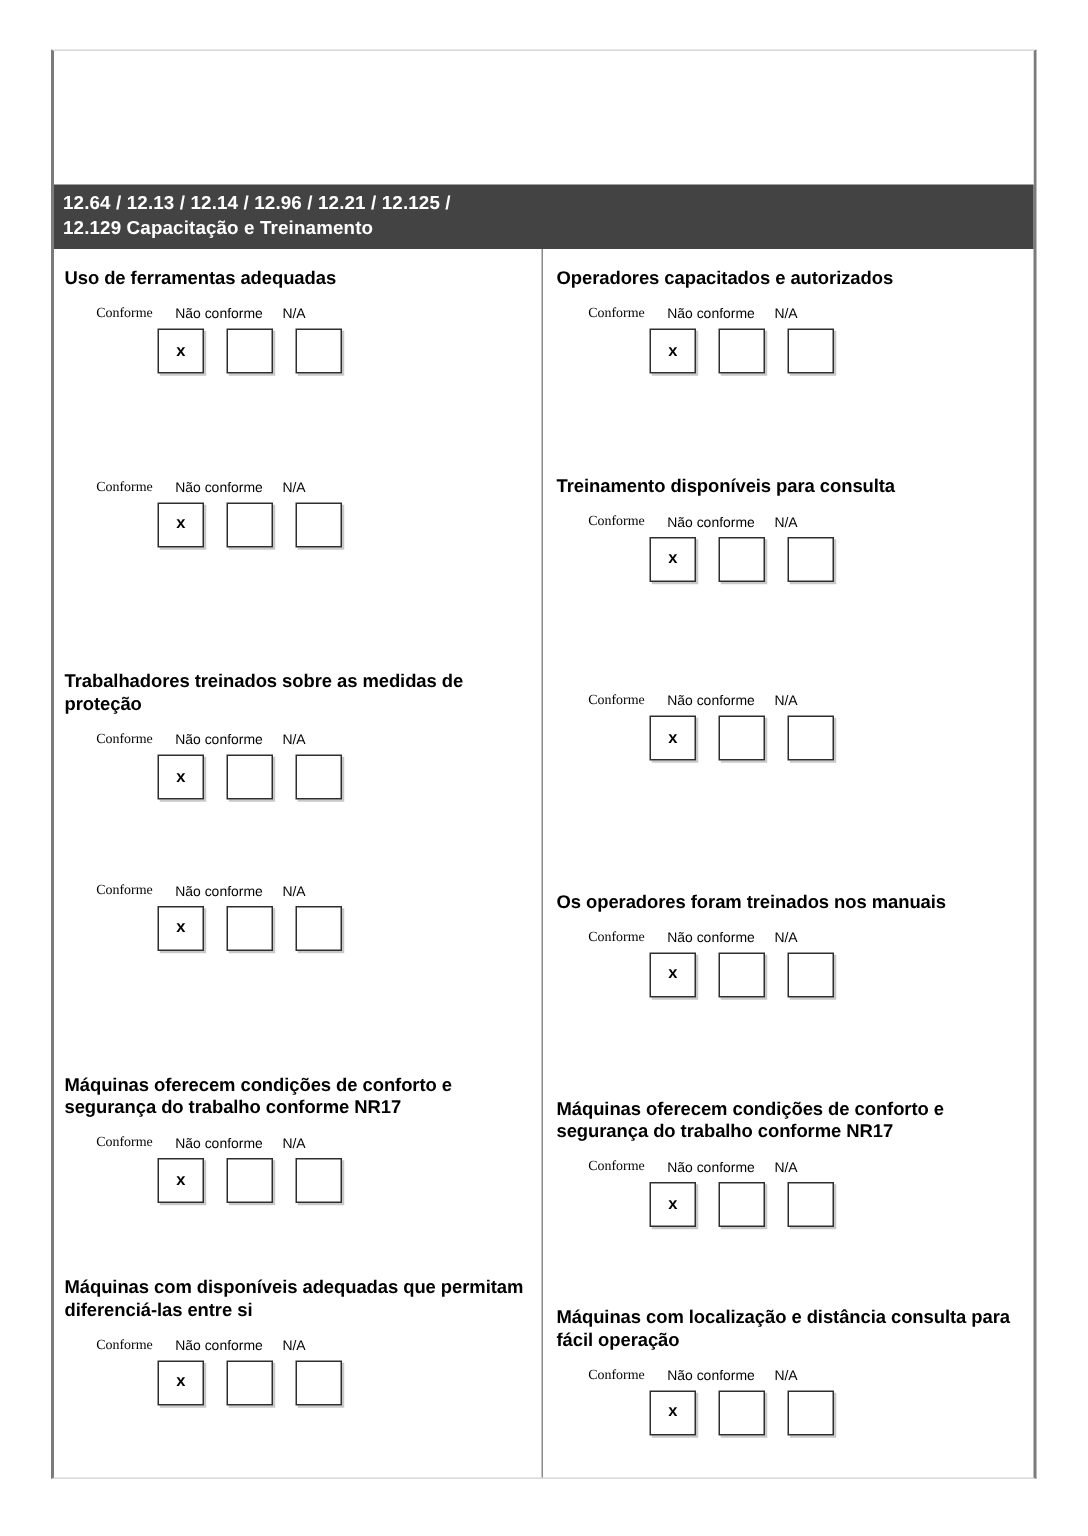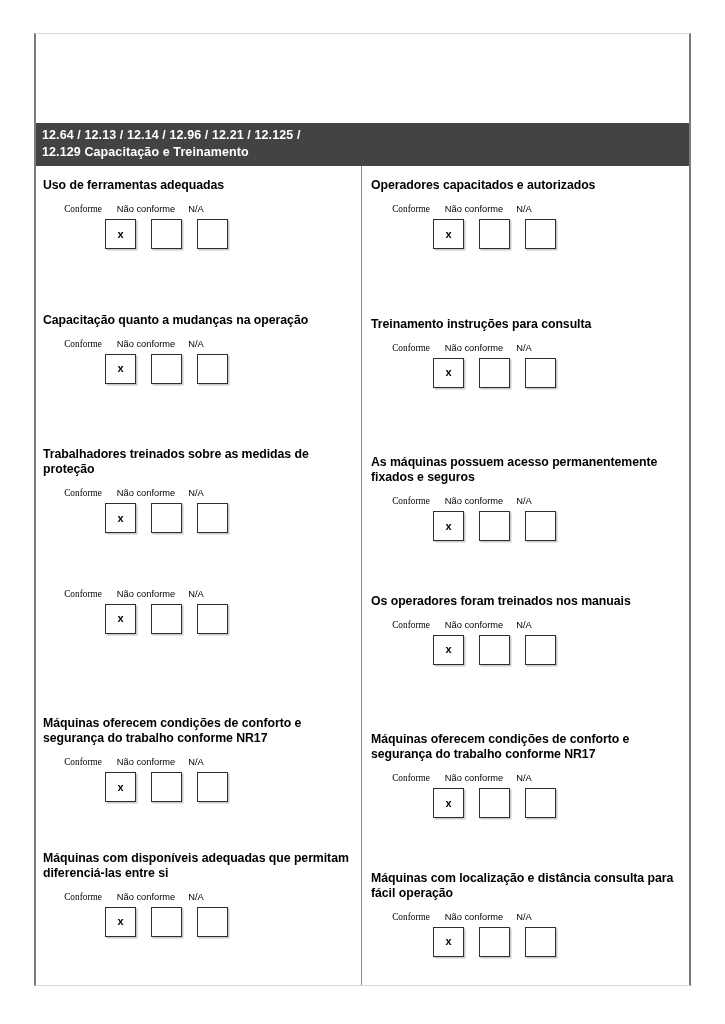--- a/index.html
+++ b/index.html
@@ -186,21 +186,20 @@
             </div>
             <div class="answer-boxes">
               <span class="cbox checked">x</span>
               <span class="cbox"></span>
               <span class="cbox"></span>
             </div>
           </div>
         </div>
 
         <div class="question-block">
-          <div class="question-text">Capacitação quanto a mudanças na operação</div>
           <div class="answer-area">
             <div class="answer-labels">
               <span class="lbl lbl-conforme">Conforme</span>
               <span class="lbl lbl-naoconf">Não conforme</span>
               <span class="lbl lbl-na">N/A</span>
             </div>
             <div class="answer-boxes">
               <span class="cbox checked">x</span>
               <span class="cbox"></span>
               <span class="cbox"></span>
@@ -285,37 +284,36 @@
             </div>
             <div class="answer-boxes">
               <span class="cbox checked">x</span>
               <span class="cbox"></span>
               <span class="cbox"></span>
             </div>
           </div>
         </div>
 
         <div class="question-block">
-          <div class="question-text">Treinamento instruções para consulta</div>
-          <div class="answer-area">
-            <div class="answer-labels">
-              <span class="lbl lbl-conforme">Conforme</span>
-              <span class="lbl lbl-naoconf">Não conforme</span>
-              <span class="lbl lbl-na">N/A</span>
-            </div>
-            <div class="answer-boxes">
-              <span class="cbox checked">x</span>
-              <span class="cbox"></span>
-              <span class="cbox"></span>
-            </div>
-          </div>
-        </div>
-
-        <div class="question-block">
-          <div class="question-text">As máquinas possuem acesso permanentemente fixados e seguros</div>
+          <div class="question-text">Treinamento disponíveis para consulta</div>
+          <div class="answer-area">
+            <div class="answer-labels">
+              <span class="lbl lbl-conforme">Conforme</span>
+              <span class="lbl lbl-naoconf">Não conforme</span>
+              <span class="lbl lbl-na">N/A</span>
+            </div>
+            <div class="answer-boxes">
+              <span class="cbox checked">x</span>
+              <span class="cbox"></span>
+              <span class="cbox"></span>
+            </div>
+          </div>
+        </div>
+
+        <div class="question-block">
           <div class="answer-area">
             <div class="answer-labels">
               <span class="lbl lbl-conforme">Conforme</span>
               <span class="lbl lbl-naoconf">Não conforme</span>
               <span class="lbl lbl-na">N/A</span>
             </div>
             <div class="answer-boxes">
               <span class="cbox checked">x</span>
               <span class="cbox"></span>
               <span class="cbox"></span>

